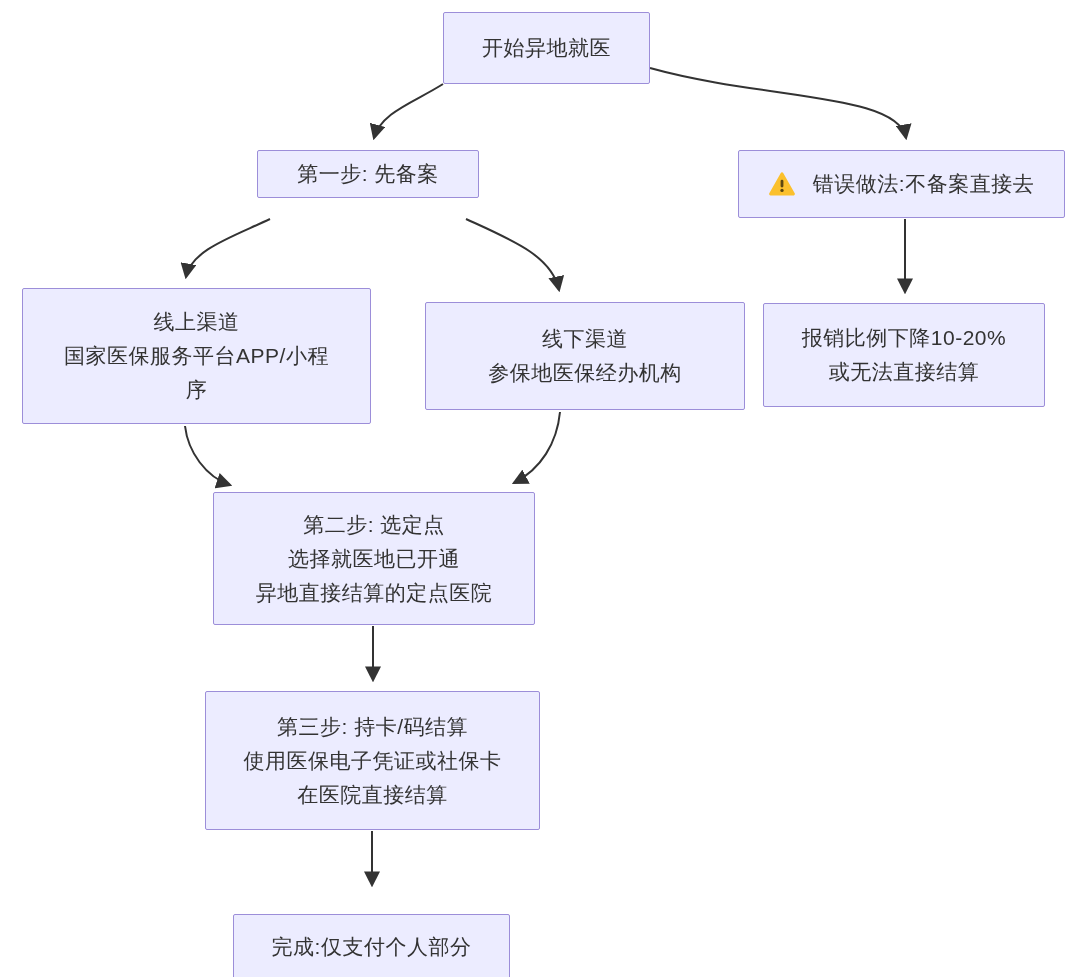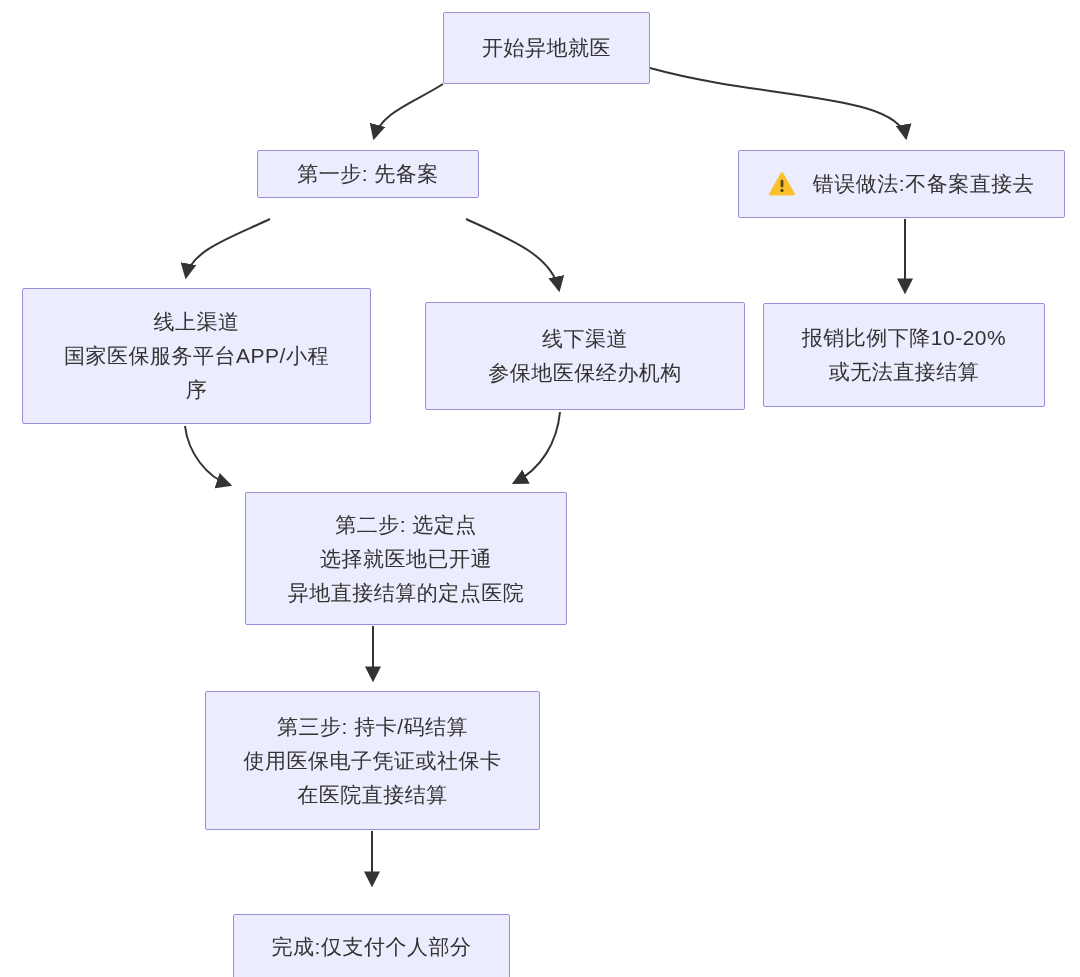--- a/index.html
+++ b/index.html
@@ -83,21 +83,21 @@
   <div class="node" style="left:425px;top:302px;width:320px;height:108px;">
     <span class="label">线下渠道
 参保地医保经办机构</span>
   </div>
 
   <div class="node" style="left:763px;top:303px;width:282px;height:104px;">
     <span class="label">报销比例下降10-20%
 或无法直接结算</span>
   </div>
 
-  <div class="node" style="left:213px;top:492px;width:322px;height:133px;margin-left:32px;">
+  <div class="node" style="left:213px;top:492px;width:322px;height:133px;">
     <span class="label">第二步: 选定点
 选择就医地已开通
 异地直接结算的定点医院</span>
   </div>
 
   <div class="node" style="left:205px;top:691px;width:335px;height:139px;">
     <span class="label">第三步: 持卡/码结算
 使用医保电子凭证或社保卡
 在医院直接结算</span>
   </div>

